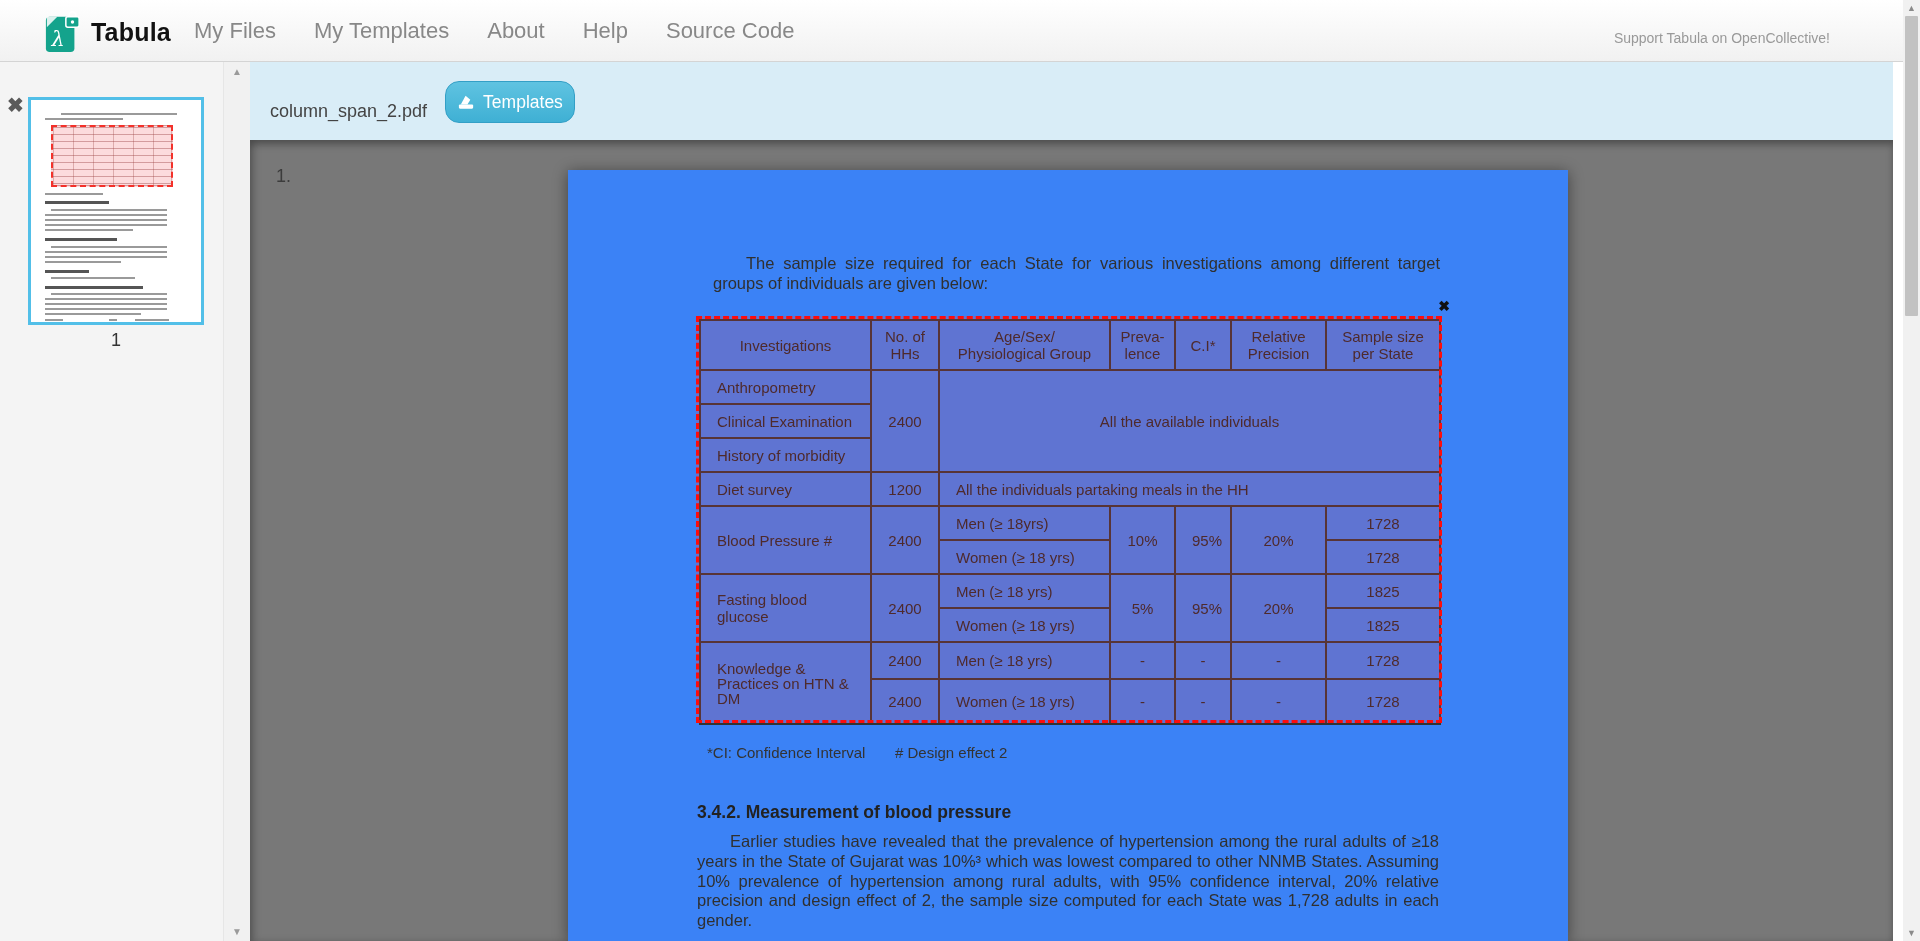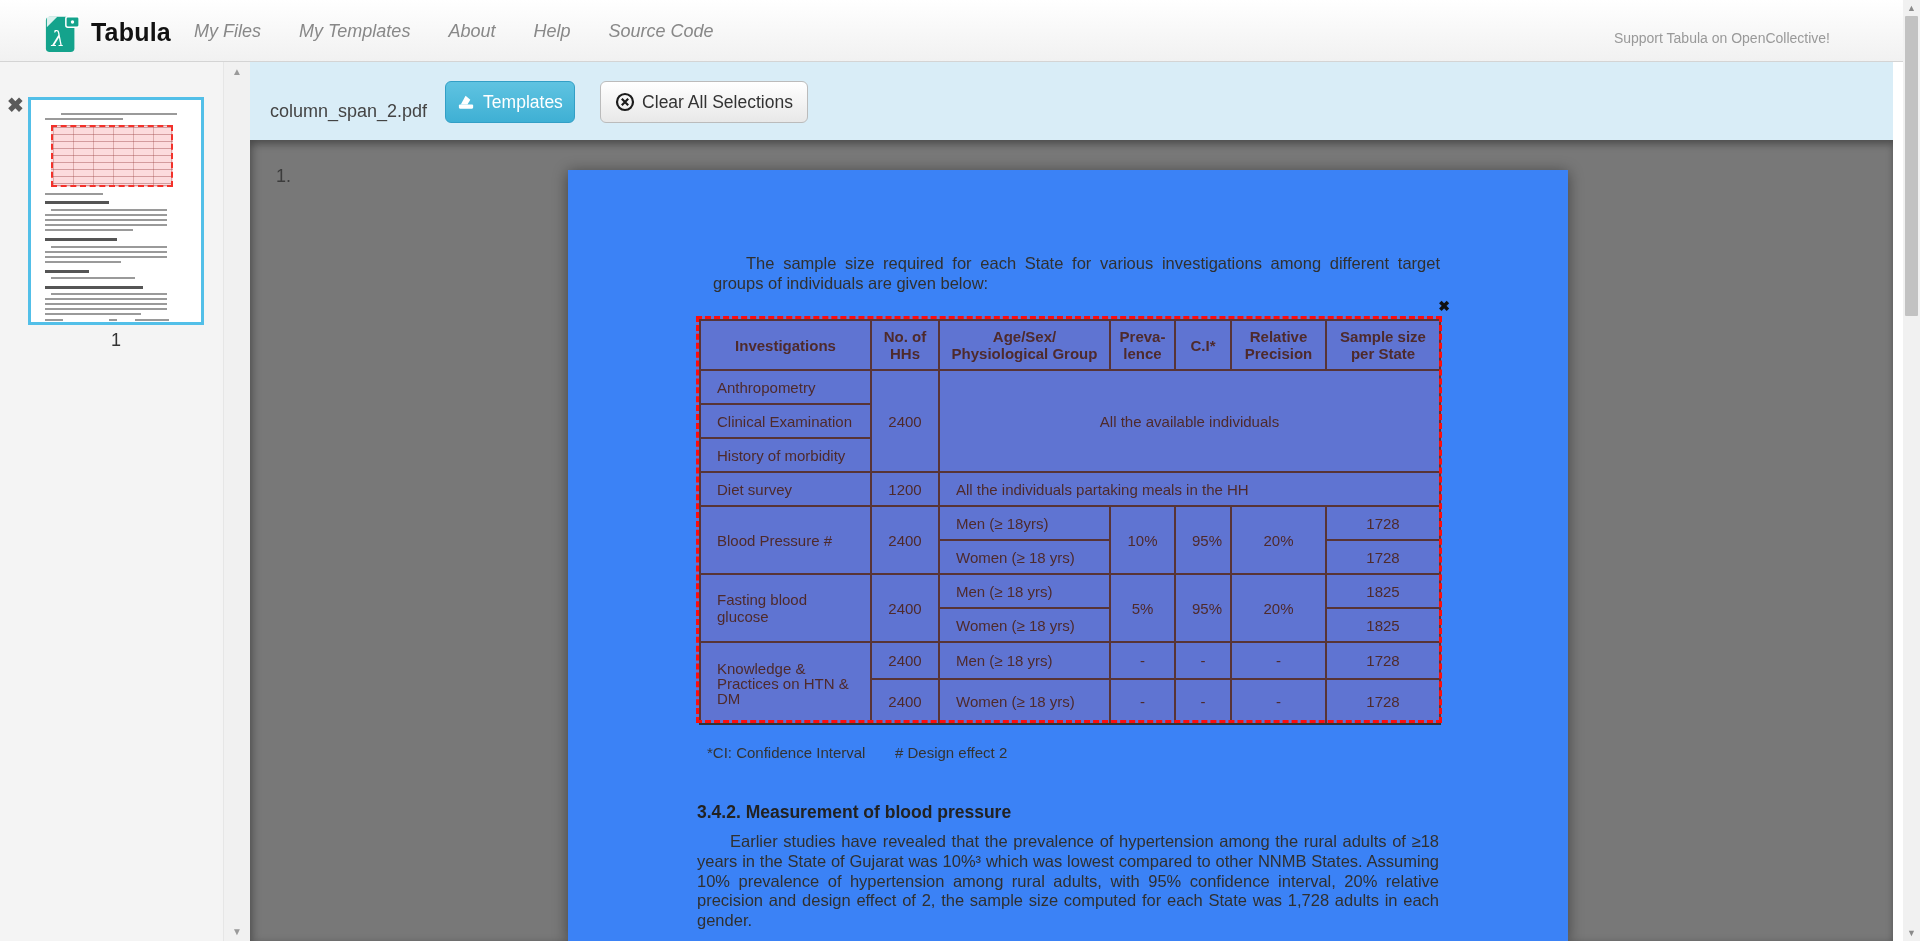--- a/index.html
+++ b/index.html
@@ -7,21 +7,21 @@
   body {
     font-family:"Liberation Sans", sans-serif;
     background:#fff; position:relative; overflow:hidden;
   }
   
   .navbar{position:absolute;left:0;top:0;width:1920px;height:62px;
     background:linear-gradient(#ffffff,#f1f1f1);border-bottom:1px solid #d4d4d4;}
   .brand{position:absolute;left:44px;top:10px;display:flex;align-items:center;gap:9px;cursor:pointer;}
   .brand-text{font-size:25px;font-weight:bold;color:#111;letter-spacing:.2px;}
   .nav-items{position:absolute;left:194px;top:0;height:62px;display:flex;align-items:center;gap:38px;}
-  .nav-item{font-size:18px;color:#888;cursor:pointer;white-space:nowrap;font-style:italic;}
+  .nav-item{font-size:22px;color:#888;cursor:pointer;white-space:nowrap;}
   .support{position:absolute;right:90px;top:7px;height:62px;display:flex;align-items:center;
     font-size:14px;color:#999;cursor:pointer;}
   
   .sidebar{position:absolute;left:0;top:62px;width:250px;height:879px;background:#f4f4f4;}
   .sb-close{position:absolute;left:7px;top:33px;font-size:20px;font-weight:bold;color:#5a5a5a;cursor:pointer;line-height:1;}
   .thumb{position:absolute;left:28px;top:35px;width:176px;height:228px;background:#fff;
     border:3px solid #52bfe8;cursor:pointer;}
   .thumb-inner{position:relative;width:100%;height:100%;overflow:hidden;}
   .tline{position:absolute;background:#9a9a9a;}
   .mini-table{position:absolute;left:20px;top:25px;width:122px;height:62px;
@@ -32,21 +32,21 @@
       repeating-linear-gradient(to right, rgba(150,60,60,.30) 0 1px, transparent 1px 20px);}
   .thumb-num{position:absolute;left:28px;top:268px;width:176px;text-align:center;
     font-size:18px;color:#333;}
   .sb-scroll{position:absolute;left:223px;top:0;width:27px;height:879px;background:#f1f1f1;border-left:1px solid #e6e6e6;}
   .sb-scroll .arr{position:absolute;left:0;width:100%;text-align:center;font-size:10px;color:#9a9a9a;}
   
   .toolbar{position:absolute;left:250px;top:62px;width:1643px;height:78px;background:#d9edf7;}
   .filename{position:absolute;left:20px;top:0;height:98px;display:flex;align-items:center;
     font-size:18px;color:#444;}
   .btn{position:absolute;top:19px;height:42px;display:flex;align-items:center;justify-content:center;
-    gap:7px;border-radius:6px;font-size:17.5px;cursor:pointer;white-space:nowrap;}
+    gap:7px;border-radius:14px;font-size:17.5px;cursor:pointer;white-space:nowrap;}
   .btn-templates{left:195px;width:130px;color:#fff;border:1px solid #339fc6;
     background:linear-gradient(#5fc3e1,#3fb0d4);}
   .btn-clear{left:350px;width:208px;color:#333;border:1px solid #bbb;
     background:linear-gradient(#ffffff,#e8e8e8);}
   .btn-autodetect{left:584px;width:193px;color:#9b9b9b;border:1px solid #ccc;
     background:linear-gradient(#f4f4f4,#e1e1e1);cursor:default;}
   .btn-export{left:1295px;width:312px;color:#fff;border:1px solid #3e8f3e;
     background:linear-gradient(#57b957,#459c45);}
   
   .content{position:absolute;left:250px;top:140px;width:1643px;height:801px;background:#787878;
@@ -56,21 +56,21 @@
     box-shadow:0 2px 14px rgba(0,0,0,.45);color:#2d2d2d;}
   .intro{position:absolute;left:145px;top:84px;width:727px;font-size:16.5px;line-height:19.5px;
     text-indent:33px;text-align:justify;color:#303030;}
   .sel-close{position:absolute;left:866px;top:128px;width:20px;font-size:14px;font-weight:bold;
     color:#111;cursor:pointer;text-align:center;}
   .selection{position:absolute;left:128px;top:146px;width:746px;height:407px;
     border:3px dashed #fd0d0d;background:rgba(238,60,70,.20);z-index:5;cursor:move;}
   table.doc{position:absolute;left:131px;top:149px;width:740px;border-collapse:collapse;
     table-layout:fixed;font-size:15px;color:#262626;}
   table.doc td,table.doc th{border:2px solid #333;padding:2px 16px;overflow:hidden;}
-  table.doc th{font-weight:bold;text-align:center;white-space:pre-line;vertical-align:middle;padding:2px 3px;}
+  table.doc th{font-weight:normal;text-align:center;white-space:pre-line;vertical-align:middle;padding:2px 3px;}
   table.doc tr{height:34px;}
   table.doc tr.hdr{height:50px;}
   table.doc tr.r9{height:37px;}
   table.doc tr.r10{height:45px;}
   td.c{text-align:center;}
   td.l{text-align:left;}
   td.pre{white-space:pre-line;line-height:15px;}
   .footnote{position:absolute;top:574px;font-size:15px;color:#333;}
   .fn-ci{left:139px;} .fn-design{left:327px;}
   .section-heading{position:absolute;left:129px;top:632px;font-size:17.5px;font-weight:bold;color:#222;}
@@ -155,29 +155,20 @@
   <div class="btn btn-templates">
     <span>
       <svg class="icon-svg" width="19" height="19" viewBox="0 0 20 20">
         <polygon points="4,12 9,3 14,7 11,12" fill="#ffffff"></polygon>
         <rect x="2" y="12" width="15" height="4.5" rx="1.2" fill="#ffffff"></rect>
       </svg>
     </span>
     <span>Templates</span>
   </div>
 
-  <div class="btn btn-clear">
-    <span>
-      <svg class="icon-svg" width="20" height="20" viewBox="0 0 20 20">
-        <circle cx="10" cy="10" r="8" fill="none" stroke="#1c1c1c" stroke-width="2.2"></circle>
-        <path d="M6.8,6.8 L13.2,13.2 M13.2,6.8 L6.8,13.2" stroke="#1c1c1c" stroke-width="2.2"></path>
-      </svg>
-    </span>
-    <span>Clear All Selections</span>
-  </div>
 
 
 </div>
 
 <div class="content">
   <div class="page-label">1.</div>
 
   <div class="pdf-page">
     <div class="intro">The sample size required for each State for various investigations among different target groups of individuals are given below:</div>
 

